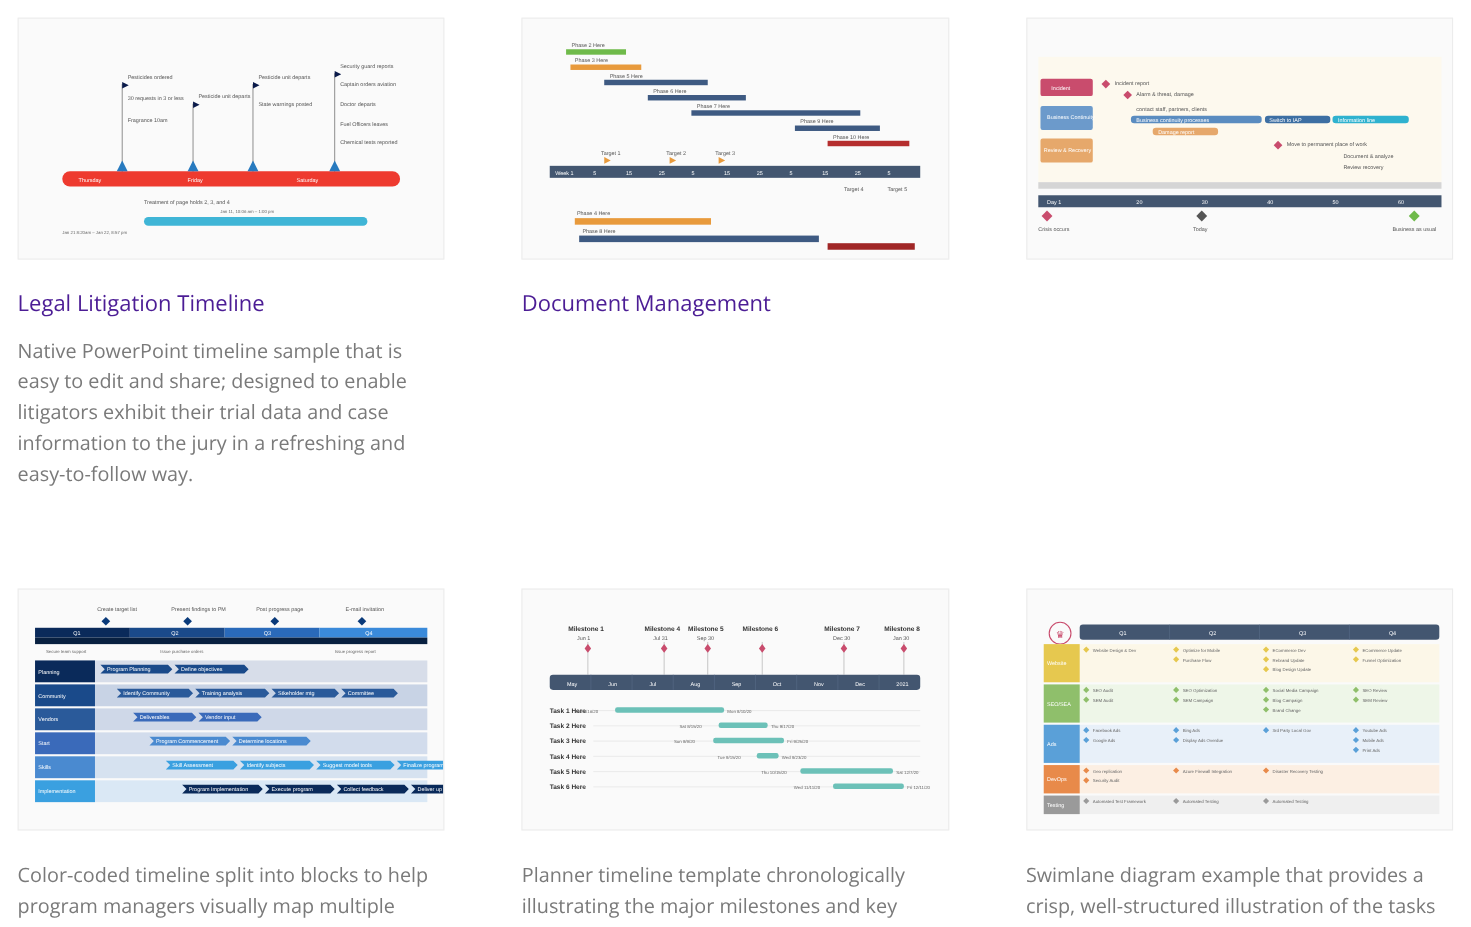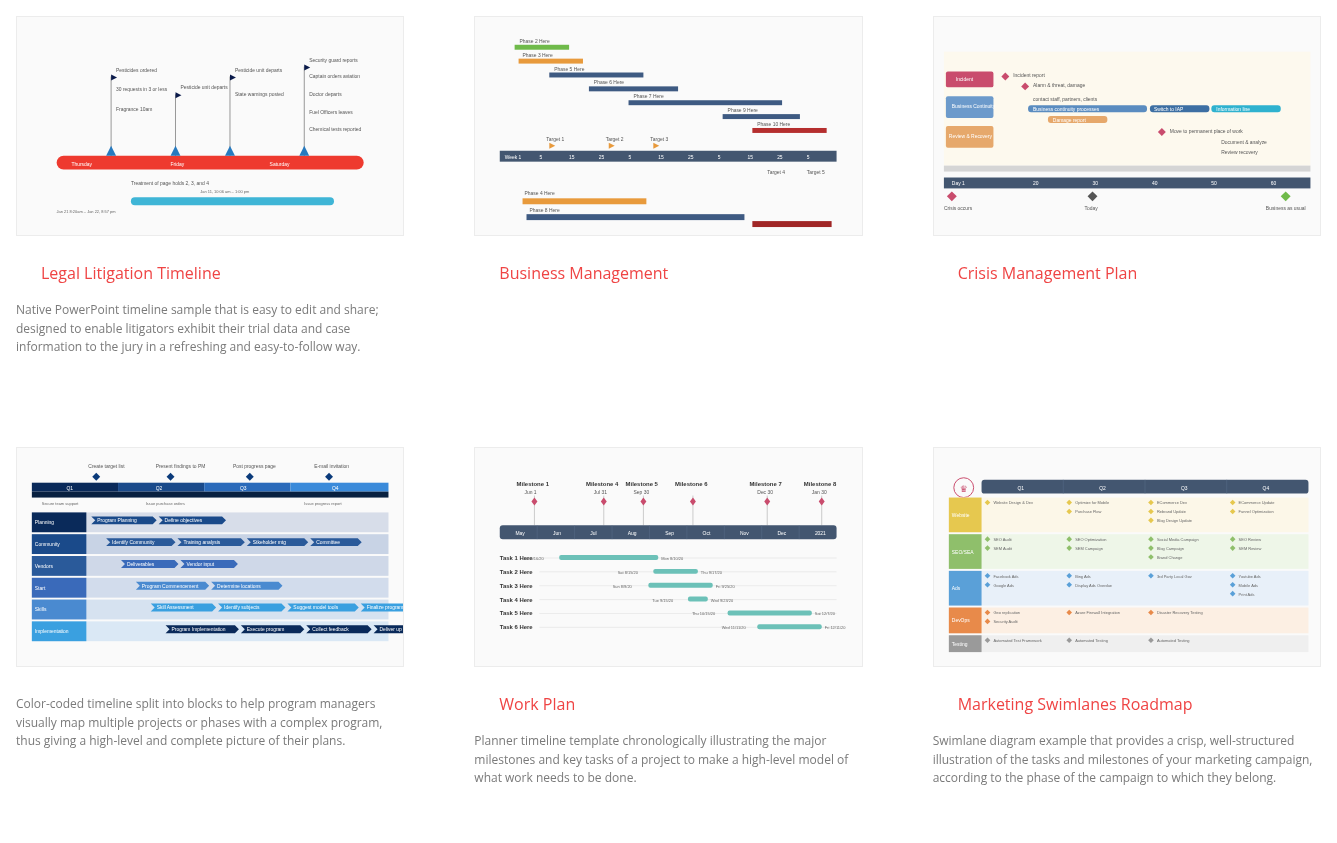--- a/index.html
+++ b/index.html
@@ -19,29 +19,28 @@
 .thumb {
   border: 1px solid #ececec;
   height: 220px;
   background: #fafafa;
   position: relative;
   overflow: hidden;
   margin-bottom: 28px;
 }
 .thumb svg { width: 100%; height: 100%; display: block; }
 .card h2 {
-  font-size: 16px;
+  font-size: 20px;
   font-weight: 400;
-  color: #ef4444;
+  color: #4c1d95;
   margin-bottom: 18px;
   line-height: 1.2;
-  margin-left: 25px;
 }
 .card p {
-  font-size: 12px;
+  font-size: 18px;
   color: #7a7a7a;
   line-height: 1.55;
 }
 .tiny { font-size: 5px; fill: #555; font-family: sans-serif; }
 .tiny2 { font-size: 4px; fill: #666; font-family: sans-serif; }
 .tiny3 { font-size: 6px; fill: #333; font-family: sans-serif; }
 .tinyW { font-size: 5px; fill: #fff; font-family: sans-serif; }
 </style>
 </head>
 <body>
@@ -134,21 +133,21 @@
 
         <text class="tiny" x="295" y="158">Target 4</text>
         <text class="tiny" x="335" y="158">Target 5</text>
         <text class="tiny" x="50" y="180">Phase 4 Here</text>
         <rect x="48" y="183" width="125" height="6" fill="#e89a3c"></rect>
         <text class="tiny" x="55" y="197">Phase 8 Here</text>
         <rect x="52" y="199" width="220" height="6" fill="#3e5a82"></rect>
         <rect x="280" y="206" width="80" height="6" fill="#a02626"></rect>
       </svg>
     </div>
-    <h2>Business Management</h2>
+    <h2>Document Management</h2>
   </div>
 
   <div class="card">
     <div class="thumb">
       <svg viewBox="0 0 390 220">
         <rect x="10" y="35" width="370" height="115" fill="#fdf9ee"></rect>
 
         <rect x="12" y="55" width="48" height="16" rx="2" fill="#c94c6d"></rect>
         <text class="tinyW" x="22" y="65">Incident</text>
         <rect x="12" y="80" width="48" height="22" rx="2" fill="#6c9acb"></rect>
@@ -185,21 +184,20 @@
         <text class="tinyW" x="340" y="170">60</text>
 
         <polygon points="18,176 23,181 18,186 13,181" fill="#c94c6d"></polygon>
         <text class="tiny" x="10" y="195">Crisis occurs</text>
         <polygon points="160,176 165,181 160,186 155,181" fill="#555"></polygon>
         <text class="tiny" x="152" y="195">Today</text>
         <polygon points="355,176 360,181 355,186 350,181" fill="#6fba4a"></polygon>
         <text class="tiny" x="335" y="195">Business as usual</text>
       </svg>
     </div>
-    <h2>Crisis Management Plan</h2>
   </div>
 
   <div class="card">
     <div class="thumb">
       <svg viewBox="0 0 390 220">
 
         <text class="tiny" x="72" y="20">Create target list</text>
         <text class="tiny" x="140" y="20">Present findings to PM</text>
         <text class="tiny" x="218" y="20">Post progress page</text>
         <text class="tiny" x="300" y="20">E-mail invitation</text>
@@ -363,21 +361,20 @@
             <text x="219" y="169" class="tiny2" fill="#6cc1b8">Thu 10/15/20</text>
             <text x="343" y="169" class="tiny2" fill="#6cc1b8">Sat 12/7/20</text>
             <text x="25" y="183" class="tiny3" font-size="6" font-weight="bold">Task 6 Here</text>
             <line x1="65" y1="181" x2="365" y2="181" stroke="#ddd" stroke-width="0.5"></line>
             <rect x="285" y="178" width="65" height="5" rx="2" fill="#6cc1b8"></rect>
             <text x="249" y="183" class="tiny2" fill="#6cc1b8">Wed 11/11/20</text>
             <text x="353" y="183" class="tiny2" fill="#6cc1b8">Fri 12/11/20</text>
           </g>
       </svg>
     </div>
-    <h2>Work Plan</h2>
     <p>Planner timeline template chronologically illustrating the major milestones and key tasks of a project to make a high-level model of what work needs to be done.</p>
   </div>
 
   <div class="card">
     <div class="thumb">
       <svg viewBox="0 0 390 220">
 
         <circle cx="30" cy="40" r="10" fill="none" stroke="#c94c6d" stroke-width="1"></circle>
         <text x="26" y="44" font-size="9" fill="#c94c6d">♛</text>
 
@@ -467,17 +464,16 @@
             <text x="18" y="199.5" class="tinyW" font-size="5">Testing</text>
             <rect x="52" y="192" width="4" height="4" fill="#9a9a9a" transform="rotate(45 54 194)"></rect>
             <text x="60" y="196" class="tiny2" font-size="4.5" fill="#333">Automated Test Framework</text>
             <rect x="134.5" y="192" width="4" height="4" fill="#9a9a9a" transform="rotate(45 136.5 194)"></rect>
             <text x="142.5" y="196" class="tiny2" font-size="4.5" fill="#333">Automated Testing</text>
             <rect x="217" y="192" width="4" height="4" fill="#9a9a9a" transform="rotate(45 219 194)"></rect>
             <text x="225" y="196" class="tiny2" font-size="4.5" fill="#333">Automated Testing</text>
           </g>
       </svg>
     </div>
-    <h2>Marketing Swimlanes Roadmap</h2>
     <p>Swimlane diagram example that provides a crisp, well-structured illustration of the tasks and milestones of your marketing campaign, according to the phase of the campaign to which they belong.</p>
   </div>
 
 </div>
 
 </body></html>

